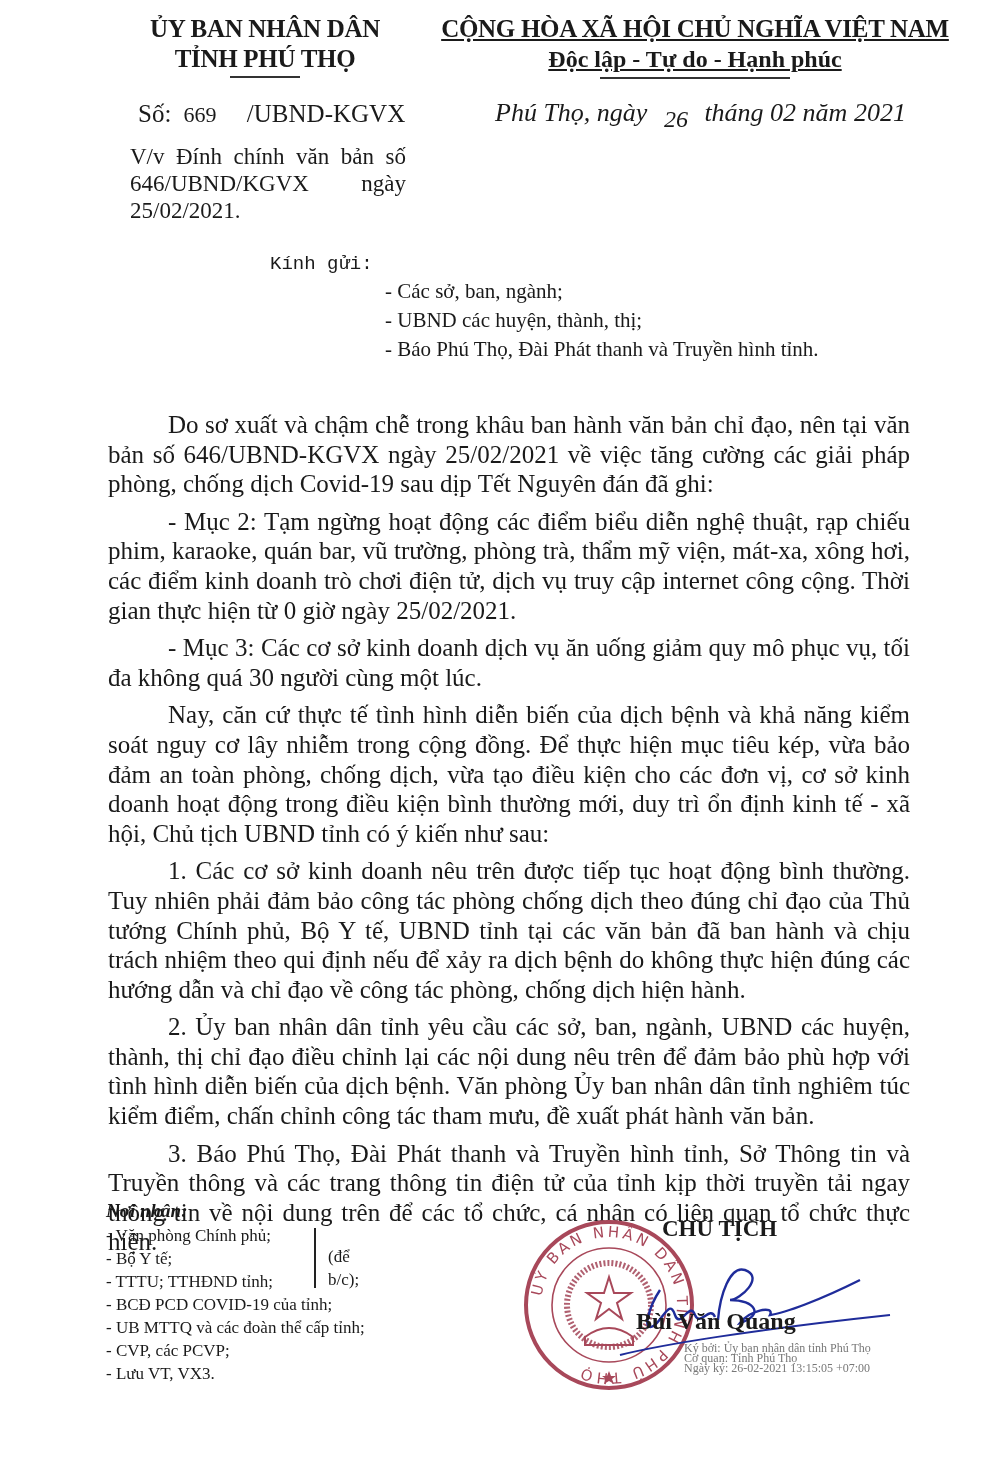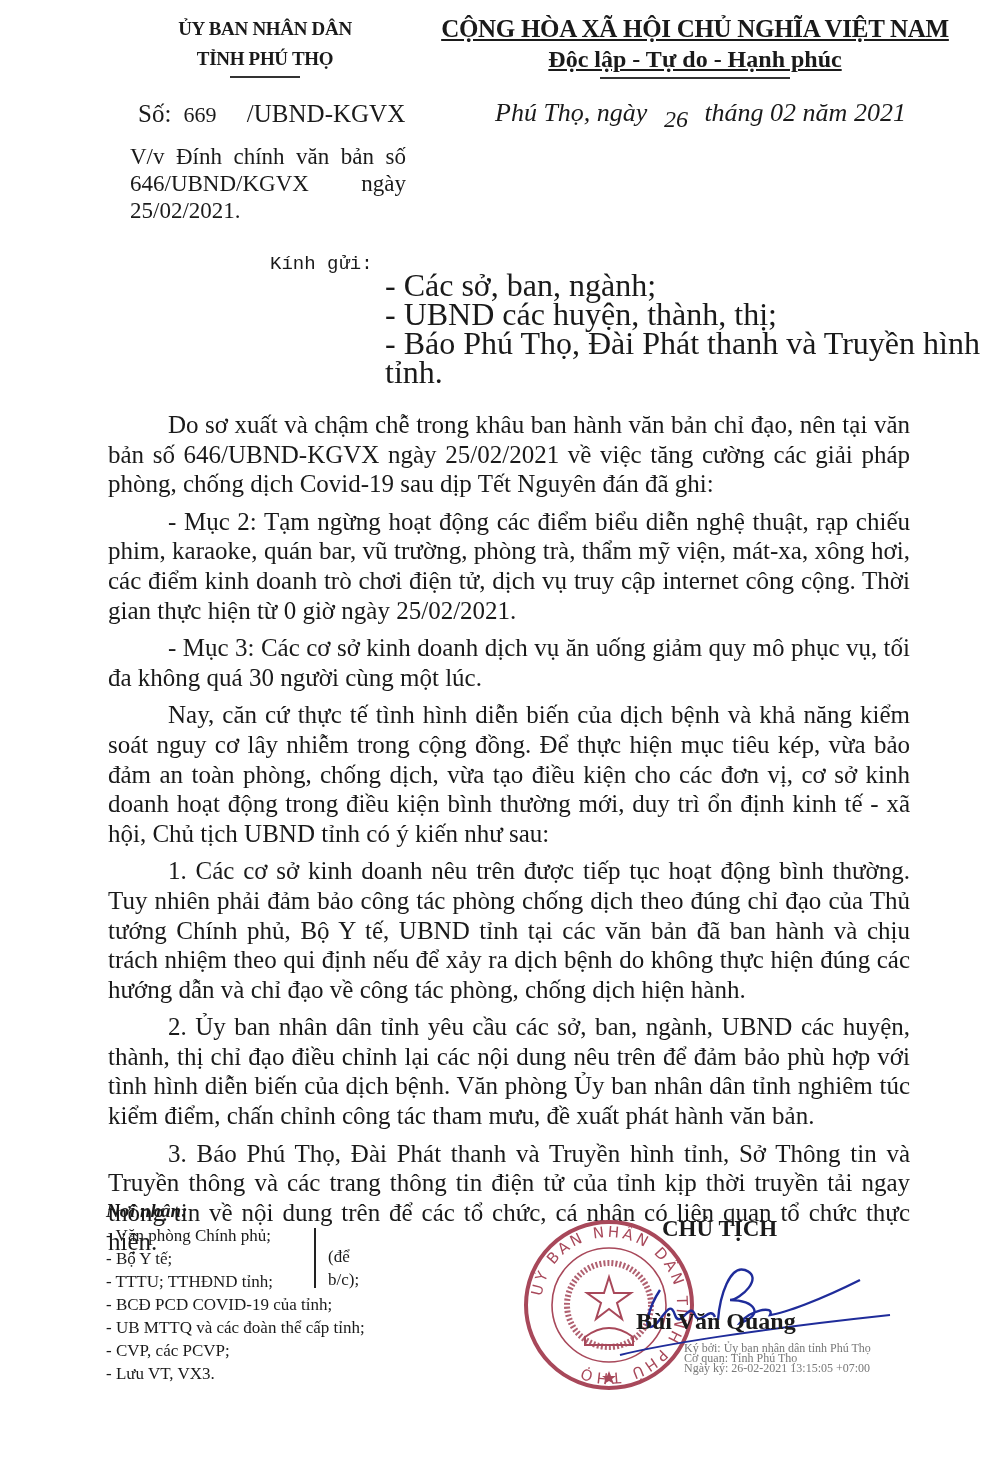--- a/index.html
+++ b/index.html
@@ -2,34 +2,34 @@
 <html><head>
 <meta charset="utf-8">
 <style>
   html, body { margin: 0; padding: 0; background: #ffffff; }
   body {
     width: 1000px; height: 1470px; position: relative; overflow: hidden;
     font-family: "Liberation Serif", "DejaVu Serif", serif; color: #1a1a1a;
   }
   .abs { position: absolute; }
   .hdr-left { left: 100px; top: 14px; width: 330px; text-align: center; }
-  .hdr-left .l1, .hdr-left .l2 { font-weight: bold; font-size: 19px; line-height: 30px; letter-spacing: -0.3px; }
+  .hdr-left .l1, .hdr-left .l2 { font-weight: bold; font-size: 25px; line-height: 30px; letter-spacing: -0.3px; }
   .hdr-left .ul { width: 70px; height: 2px; background: #333; margin: 2px auto 0; }
   .hdr-right { left: 430px; top: 14px; width: 530px; text-align: center; text-decoration: underline; }
   .hdr-right .l1 { font-weight: bold; font-size: 25px; line-height: 30px; letter-spacing: -0.3px; }
   .hdr-right .l2 { font-weight: bold; font-size: 24px; line-height: 30px; }
   .hdr-right .ul { width: 190px; height: 2px; background: #333; margin: 3px auto 0; }
   .so { left: 138px; top: 100px; font-size: 25px; }
   .so .num { font-size: 22px; margin: 0 24px 0 6px; }
   .date { left: 495px; top: 98px; font-size: 26px; font-style: italic; }
   .date .d { font-size: 24px; position: relative; top: 6px; margin: 0 10px; }
   .vv { left: 130px; top: 143px; width: 276px; font-size: 23px; line-height: 27px; text-align: justify; text-align-last: justify; }
   .vv .last { text-align-last: left; }
   .kg { left: 270px; top: 253px; font-size: 19px; font-family: Liberation Mono, monospace; }
-  .recips { left: 385px; top: 271px; font-size: 32px; line-height: 29px; }
+  .recips { left: 385px; top: 277px; font-size: 21px; line-height: 29px; }
   .body { left: 100px; top: 402px; width: 818px; font-size: 25px; line-height: 29.6px; text-align: justify; }
   .body p { margin: 8px; text-indent: 60px; }
   .noi { left: 106px; top: 1198px; font-size: 17px; line-height: 23px; }
   .noi .title { font-weight: bold; font-style: italic; font-size: 19px; line-height: 26px; }
   .bracket { position: absolute; left: 208px; top: 30px; width: 2px; height: 60px; background: #222; }
   .debc { position: absolute; left: 222px; top: 47px; font-size: 17px; }
   .chutich { left: 662px; top: 1216px; font-weight: bold; font-size: 23px; }
   .signer { left: 636px; top: 1308px; font-weight: bold; font-size: 24px; }
   .seal { left: 523px; top: 1219px; width: 172px; height: 172px; }
   .sig { left: 600px; top: 1255px; width: 300px; height: 110px; }

